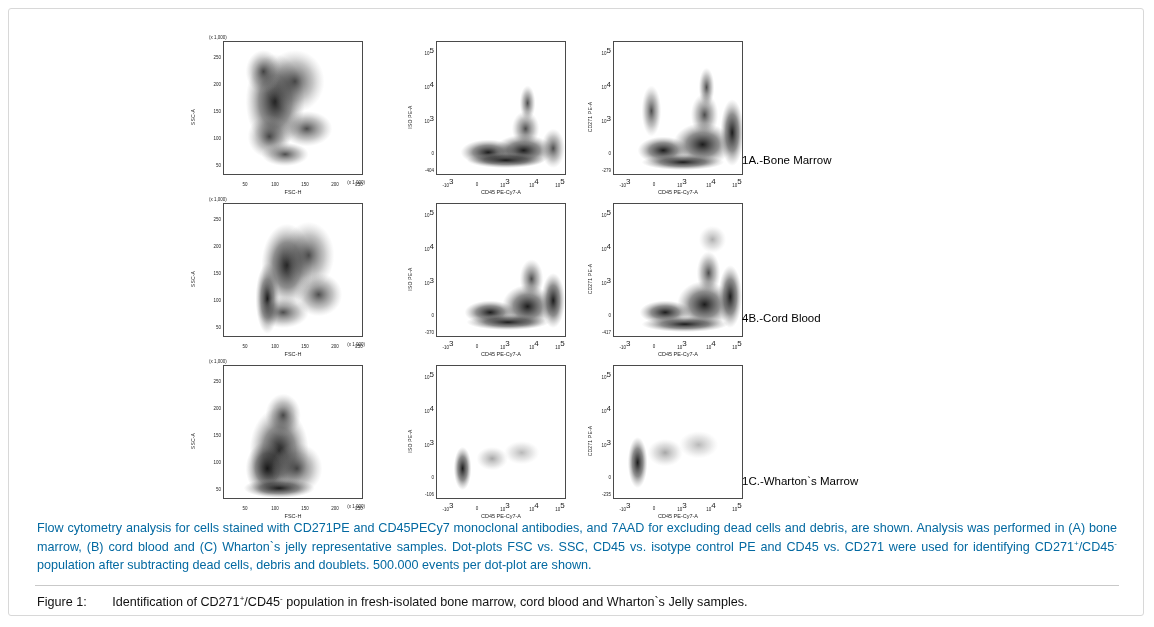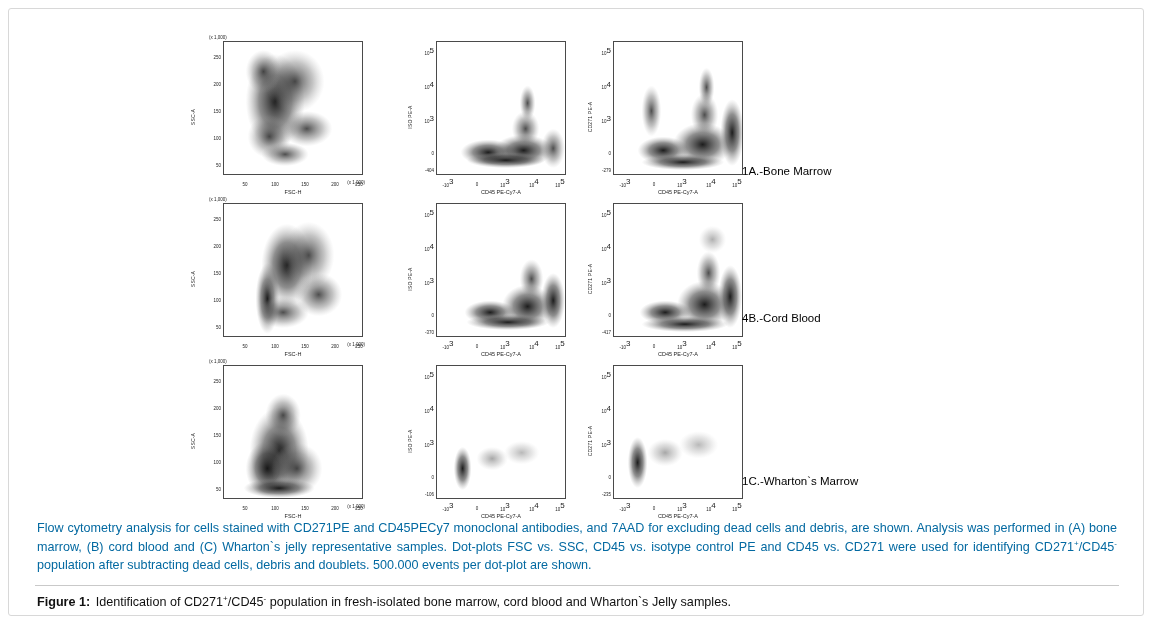--- a/index.html
+++ b/index.html
@@ -126,21 +126,21 @@
   .divider {
     height: 1px;
     background: #c9c9c9;
     margin: 6px 26px 0 26px;
   }
   .figure-line {
     padding: 8px 28px 0 28px;
     font-size: 12.6px;
     color: #111;
   }
-  .figure-line b { font-weight: bold; }
+  .figure-line b { font-weight: normal; }
   sup { font-size: 8px; vertical-align: super; }
 </style>
 </head>
 <body>
 
 <div class="figure-frame">
 
   <div class="plots-area">
 
     <div class="plot" style="left:180px; top:28px; width:180px; height:160px;">
@@ -226,21 +226,21 @@
         </svg>
       </div>
       <div class="tick-x" style="left:46px;">-10<sup>3</sup></div>
       <div class="tick-x" style="left:75px;">0</div>
       <div class="tick-x" style="left:103px;">10<sup>3</sup></div>
       <div class="tick-x" style="left:132px;">10<sup>4</sup></div>
       <div class="tick-x" style="left:158px;">10<sup>5</sup></div>
       <div class="xlabel">CD45 PE-Cy7-A</div>
     </div>
 
-    <div class="panel-label" style="left:733px; top:156px;">1A.-Bone Marrow</div>
+    <div class="panel-label" style="left:733px; top:145px;">1A.-Bone Marrow</div>
 
     <div class="plot" style="left:180px; top:190px; width:180px; height:160px;">
       <div class="ymul">(x 1,000)</div>
       <div class="ylabel">SSC-A</div>
       <div class="tick-y" style="top:20px;">250</div>
       <div class="tick-y" style="top:47px;">200</div>
       <div class="tick-y" style="top:74px;">150</div>
       <div class="tick-y" style="top:101px;">100</div>
       <div class="tick-y" style="top:128px;">50</div>
       <div class="plot-box">
@@ -384,17 +384,17 @@
 
     <div class="panel-label" style="left:733px; top:466px;">1C.-Wharton`s  Marrow</div>
 
   </div>
 
   <div class="caption-wrap">
     <div class="caption-body">Flow cytometry analysis for cells stained with CD271PE and CD45PECy7 monoclonal antibodies, and 7AAD for excluding dead cells and debris, are shown. Analysis was performed in (A) bone marrow, (B) cord blood and (C) Wharton`s jelly representative samples. Dot-plots FSC vs. SSC, CD45 vs. isotype control PE and CD45 vs. CD271 were used for identifying CD271<sup>+</sup>/CD45<sup>-</sup> population after subtracting dead cells, debris and doublets. 500.000 events per dot-plot are shown.</div>
     <div class="divider"></div>
     <div class="figure-line">
       <b>Figure 1:</b>
-      <span style="margin-left:2px;">Identification of CD271<sup>+</sup>/CD45<sup>-</sup> population in fresh-isolated bone marrow, cord blood and Wharton`s Jelly samples.</span>
+      <span style="margin-left:22px;">Identification of CD271<sup>+</sup>/CD45<sup>-</sup> population in fresh-isolated bone marrow, cord blood and Wharton`s Jelly samples.</span>
     </div>
   </div>
 
 </div>
 
 </body></html>

